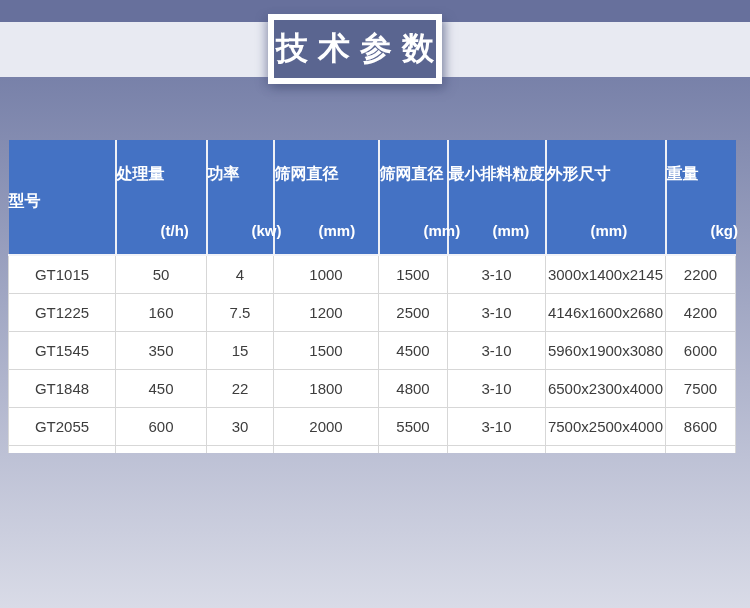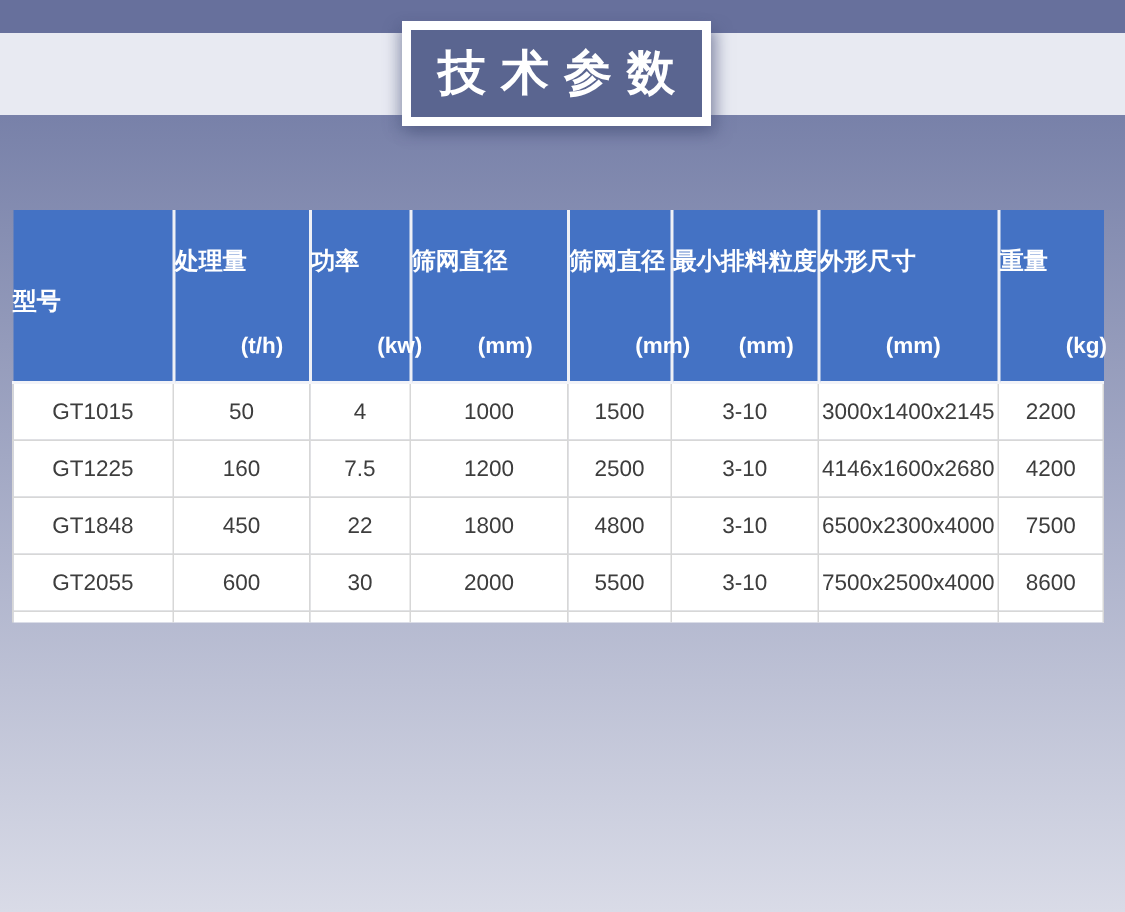--- a/index.html
+++ b/index.html
@@ -5,21 +5,21 @@
   html,body{margin:0;padding:0;}
   body{
     width:750px;height:608px;overflow:hidden;position:relative;
     font-family:"Liberation Sans","DejaVu Sans",sans-serif;
     background:linear-gradient(to bottom,
       #67709c 0px, #67709c 22px,
       #e8eaf2 22px, #e8eaf2 77px,
       #7881a9 77px, #d9dbe7 608px);
   }
   .title-box{
-    position:absolute;left:268px;top:14px;width:206px;height:70px;
+    position:absolute;left:268px;top:14px;width:174px;height:70px;
     box-sizing:border-box;border:6px solid #ffffff;background:#5a6590;
     display:flex;align-items:center;justify-content:center;
     box-shadow:4px 5px 9px rgba(76,86,126,0.55), -4px 3px 8px rgba(76,86,126,0.35);
   }
   .title-box span{
     color:#ffffff;font-size:32px;font-weight:bold;
     letter-spacing:10px;text-indent:10px;white-space:nowrap;
   }
   table.spec{
     position:absolute;left:8px;top:140px;width:727px;
@@ -128,20 +128,30 @@
       <td>GT1225</td>
       <td>160</td>
       <td>7.5</td>
       <td>1200</td>
       <td>2500</td>
       <td>3-10</td>
       <td>4146x1600x2680</td>
       <td>4200</td>
     </tr>
     <tr>
+      <td>GT1545</td>
+      <td>350</td>
+      <td>15</td>
+      <td>1500</td>
+      <td>4500</td>
+      <td>3-10</td>
+      <td>5960x1900x3080</td>
+      <td>6000</td>
+    </tr>
+    <tr>
       <td>GT1848</td>
       <td>450</td>
       <td>22</td>
       <td>1800</td>
       <td>4800</td>
       <td>3-10</td>
       <td>6500x2300x4000</td>
       <td>7500</td>
     </tr>
     <tr>

